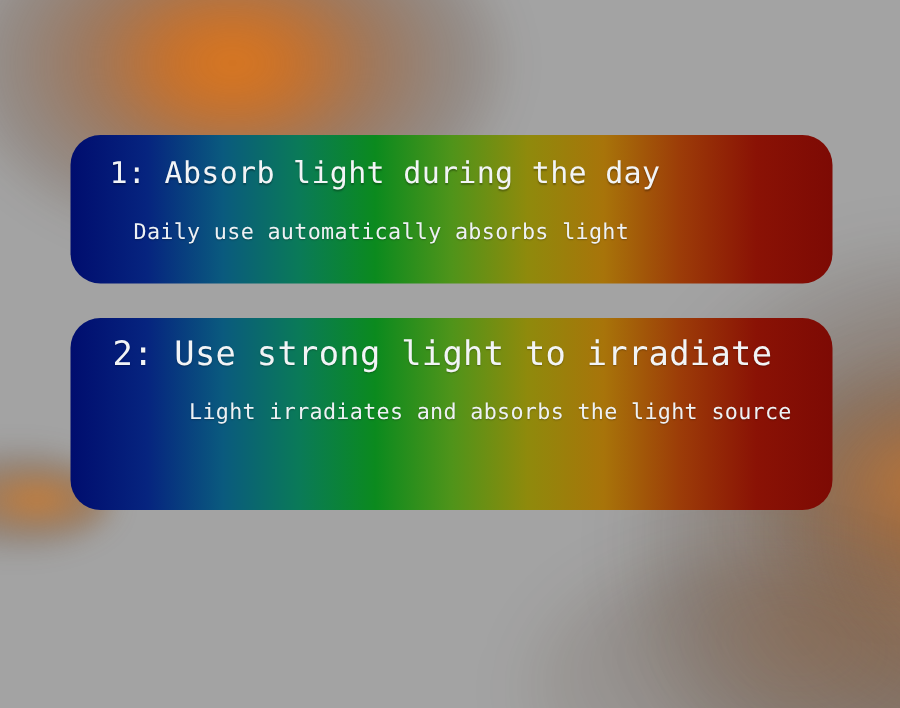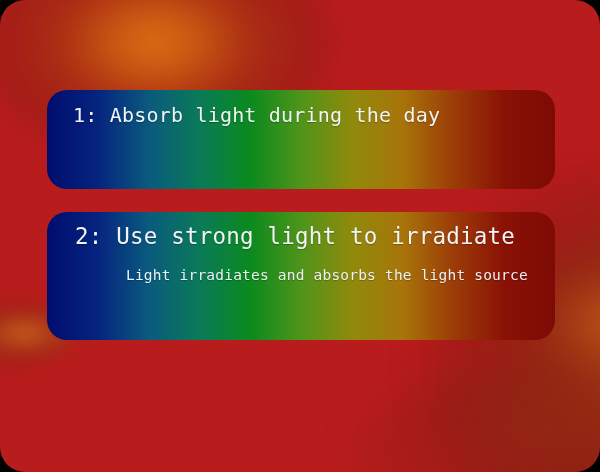--- a/index.html
+++ b/index.html
@@ -12,23 +12,22 @@
     width: 600px;
     height: 472px;
     overflow: hidden;
     font-family: "DejaVu Sans Mono", "Liberation Mono", monospace;
   }
 
   #stage {
     position: relative;
     width: 600px;
     height: 472px;
-    background: #b91c1c;
+    background: #a3a3a3;
     overflow: hidden;
-    border-radius: 25px;
   }
 
   
   .glow {
     position: absolute;
     pointer-events: none;
     border-radius: 50%;
   }
 
   #glow-top-left {
@@ -138,20 +137,21 @@
 <div id="stage">
 
   <div class="glow" id="glow-top-left"></div>
   <div class="glow" id="glow-right"></div>
   <div class="glow" id="glow-right-upper"></div>
   <div class="glow" id="glow-left-small"></div>
   <div class="glow" id="glow-bottom-right"></div>
 
   <div class="card" id="card-1" style="background-image: linear-gradient(to right, rgb(0, 13, 110) 0%, rgb(6, 36, 127) 10%, rgb(10, 90, 126) 20%, rgb(10, 122, 88) 30%, rgb(11, 138, 30) 40%, rgb(79, 148, 26) 50%, rgb(143, 138, 12) 60%, rgb(168, 116, 10) 70%, rgb(156, 60, 8) 80%, rgb(138, 18, 5) 90%, rgb(125, 10, 4) 100%);">
     <span class="card-title">1: Absorb light during the day</span>
+    <span class="card-sub">Daily use automatically absorbs light</span>
   </div>
 
   <div class="card" id="card-2" style="background-image: linear-gradient(to right, rgb(0, 13, 110) 0%, rgb(6, 36, 127) 10%, rgb(10, 90, 126) 20%, rgb(10, 122, 88) 30%, rgb(11, 138, 30) 40%, rgb(79, 148, 26) 50%, rgb(143, 138, 12) 60%, rgb(168, 116, 10) 70%, rgb(156, 60, 8) 80%, rgb(138, 18, 5) 90%, rgb(125, 10, 4) 100%);">
     <span class="card-title">2: Use strong light to irradiate</span>
     <span class="card-sub">Light irradiates and absorbs the light source</span>
   </div>
 
 </div>
 
 </body></html>

